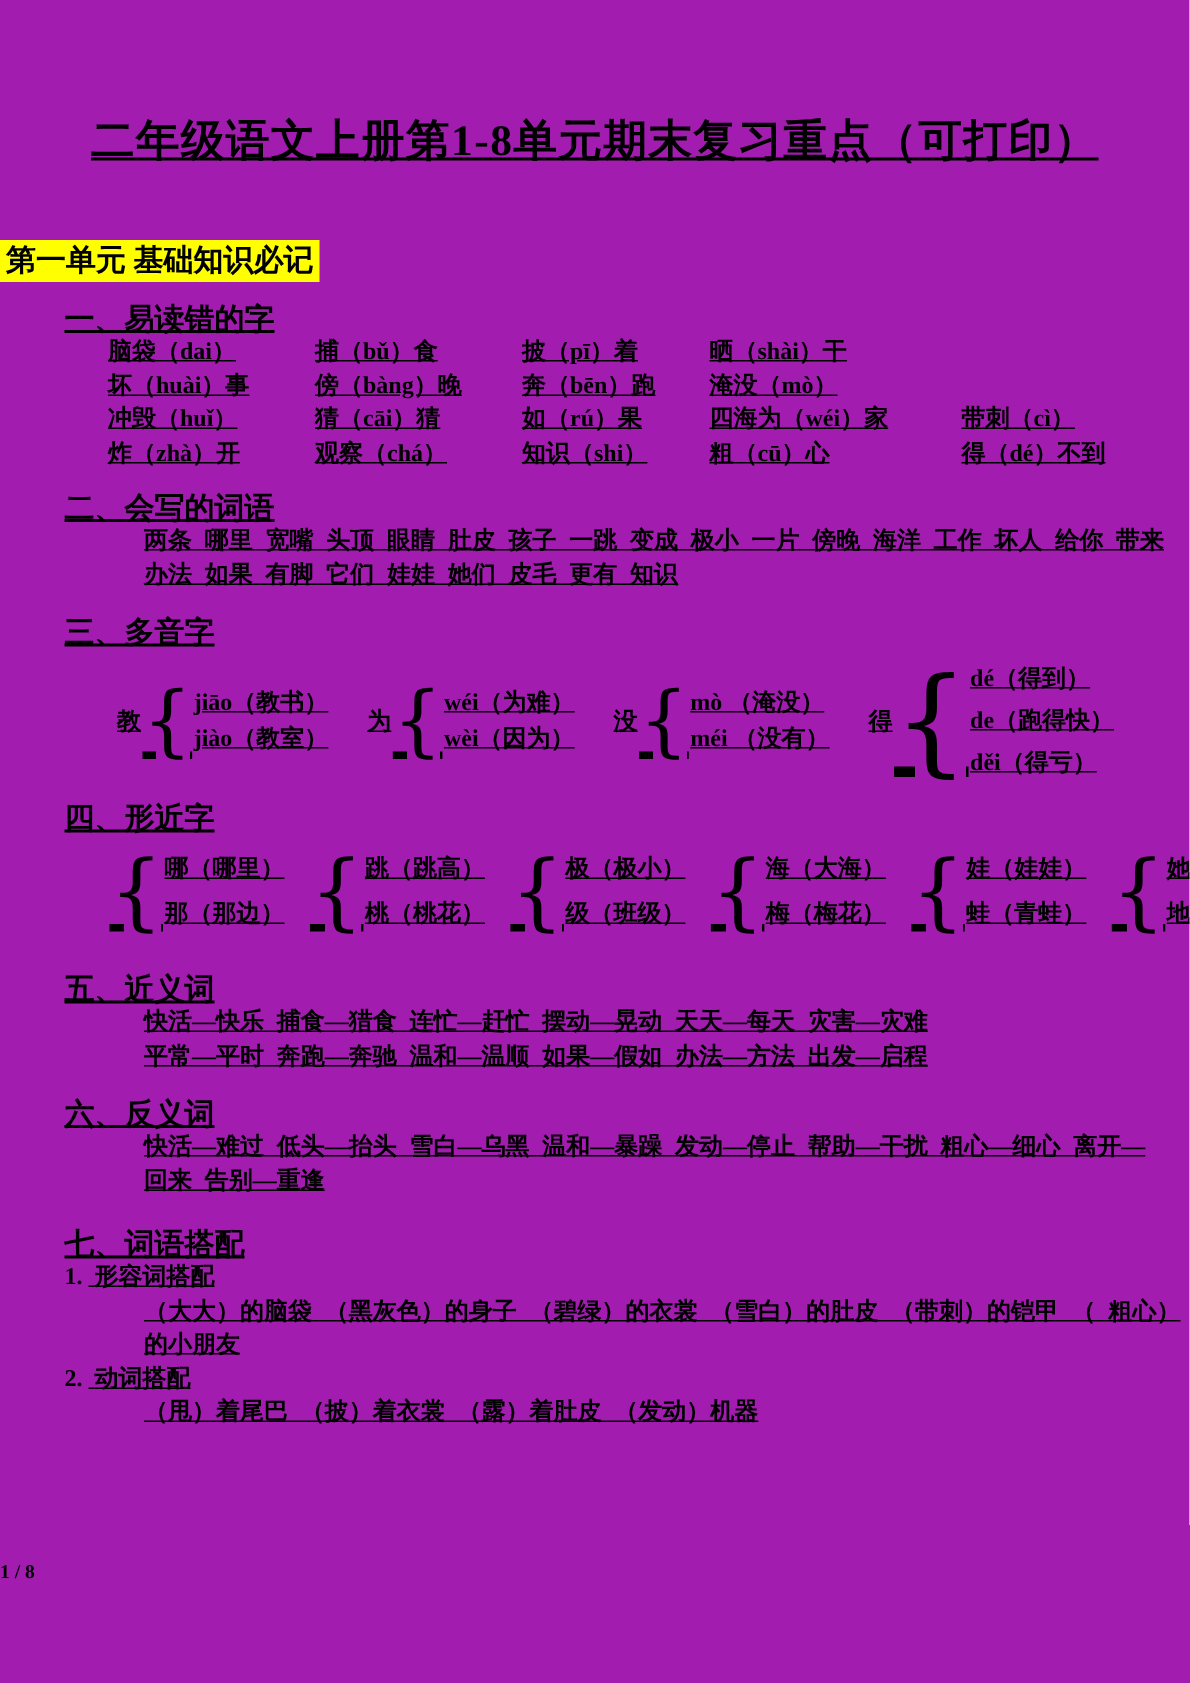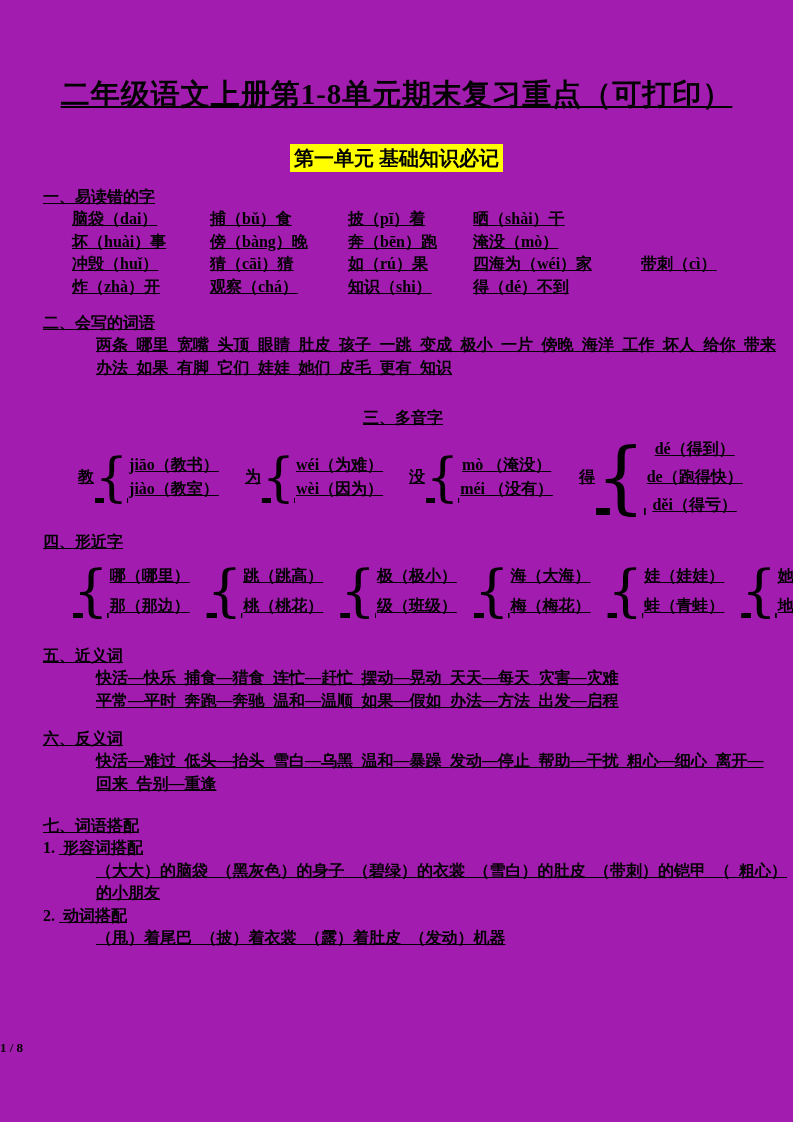--- a/index.html
+++ b/index.html
@@ -15,29 +15,29 @@
     overflow:hidden;
     text-decoration:underline;
   }
   .title{
     margin:76px 30px 0;
     text-align:center;
     font-size:29px;
     line-height:36px;
     letter-spacing:1px;
   }
-  .unit-wrap{margin-top:32px;text-align:center;}
+  .unit-wrap{margin-top:48px;}
   .unit-heading{
     display:inline-block;
     font-size:20px;
     line-height:28px;
     padding:0 4px;
   }
   .section{margin:14px 30px 0 43px;}
-  .sec-heading{line-height:22px;font-size:16px;}
+  .sec-heading{line-height:22px;font-size:20px;}
   .content{margin-left:29px;} 
   .line{line-height:22.5px;white-space:nowrap;word-spacing:4.5px;margin-left:24px;}
   
   .grid1{
     display:grid;
     grid-template-columns:138px 138px 125px 168px auto;
     margin-left:29px;
   }
   .grid1 .cell{line-height:22.5px;white-space:nowrap;}
   
@@ -61,21 +61,21 @@
   .pair .ptexts div{line-height:30px;white-space:nowrap;}
   
   .subhead{line-height:22.5px;}
   .subhead .num{display:inline-block;min-width:16px;}
   .footer{
     position:absolute;
     bottom:66px;left:0;right:0;
     font-size:13px;
     line-height:16px;
   }
-  .mt-s3{margin-top:28px;text-align:center;}
+  .mt-s3{margin-top:16px;}
   .mt-s4{margin-top:12px;}
   .mt-s5{margin-top:24px;}
   .mt-s6{margin-top:16px;}
   .mt-s7{margin-top:20px;}
   .mt-s8{margin-top:20px;}
 </style>
 </head>
 <body>
 
 <div class="page">
@@ -100,20 +100,21 @@
       <div class="cell">淹没（mò）</div>
       <div class="cell"></div>
       <div class="cell">冲毁（huǐ）</div>
       <div class="cell">猜（cāi）猜</div>
       <div class="cell">如（rú）果</div>
       <div class="cell">四海为（wéi）家</div>
       <div class="cell">带刺（cì）</div>
       <div class="cell">炸（zhà）开</div>
       <div class="cell">观察（chá）</div>
       <div class="cell">知识（shi）</div>
+      <div class="cell">粗（cū）心</div>
       <div class="cell">得（dé）不到</div>
     </div>
   </div>
 
   <div class="section">
     <div class="sec-heading">二、会写的词语</div>
     <div class="content">
       <div class="line">两条 哪里 宽嘴 头顶 眼睛 肚皮 孩子 一跳 变成 极小 一片 傍晚 海洋 工作 坏人 给你 带来</div>
       <div class="line">办法 如果 有脚 它们 娃娃 她们 皮毛 更有 知识</div>
     </div>

